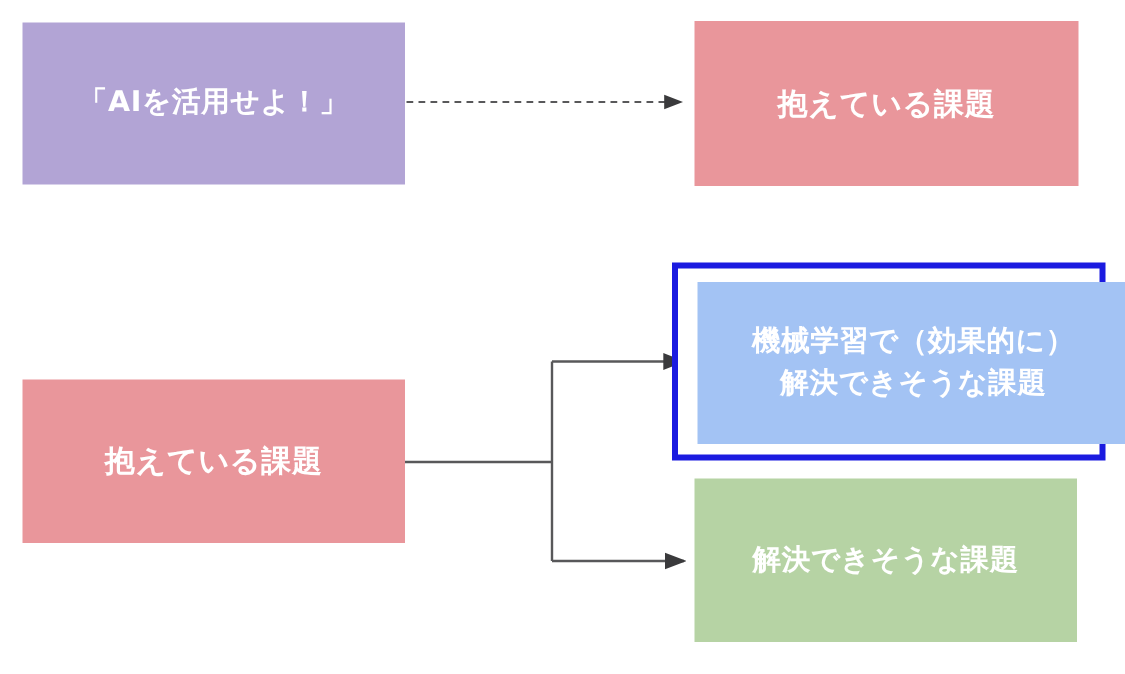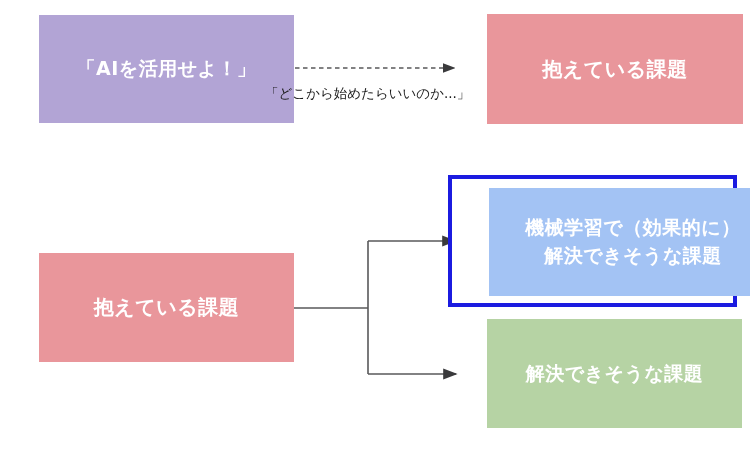--- a/index.html
+++ b/index.html
@@ -19,21 +19,20 @@
     display: flex;
     flex-direction: column;
     align-items: center;
     justify-content: center;
     text-align: center;
     color: #ffffff;
     font-weight: bold;
     font-size: 19px;
     line-height: 1.45;
     letter-spacing: 0.5px;
-    margin-left: 24px;
   }
 
   .node-directive   { left: 15px;  top: 15px;  width: 255px; height: 108px; background: #b2a4d5; }
   .node-problem-top { left: 463px; top: 14px;  width: 256px; height: 110px; background: #e9969b; font-size: 20px; }
   .node-problem-mid { left: 15px;  top: 253px; width: 255px; height: 109px; background: #e9969b; font-size: 20px; }
 
   .highlight-frame {
     position: absolute;
     left: 448px; top: 175px;
     width: 289px; height: 132px;
@@ -91,21 +90,20 @@
   </svg>
 
   <div class="node node-directive">
     <div>「AIを活用せよ！」</div>
   </div>
 
   <div class="node node-problem-top">
     <div>抱えている課題</div>
   </div>
 
-  <div class="arrow-caption">「どこから始めたらいいのか...」</div>
 
   <div class="node node-problem-mid">
     <div>抱えている課題</div>
   </div>
 
   <div class="highlight-frame"></div>
 
   <div class="node node-ml">
     <div>機械学習で（効果的に）</div>
     <div>解決できそうな課題</div>

